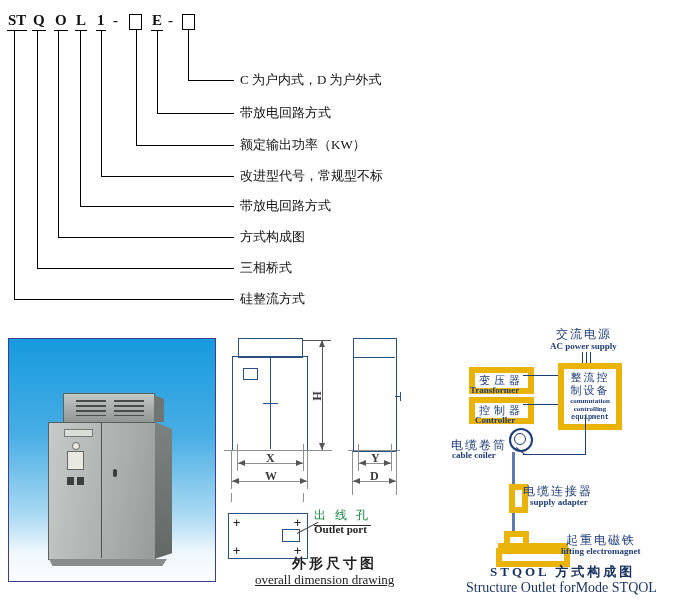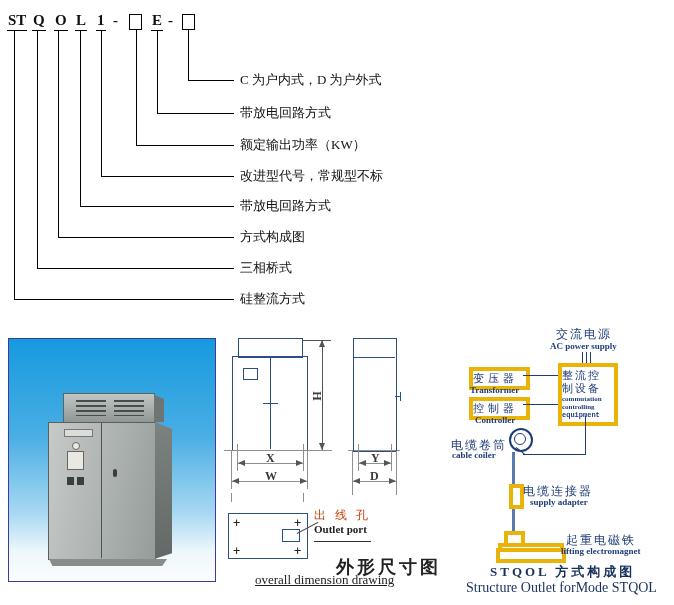--- a/index.html
+++ b/index.html
@@ -52,23 +52,23 @@
   .dim-label{
     position:absolute;font-size:12px;color:#3a3a3a;font-weight:bold;line-height:12px;
     font-family:"Liberation Serif","DejaVu Serif",serif;
   }
   .arr{position:absolute;width:0;height:0;}
   .arr-up{border-left:3px solid transparent;border-right:3px solid transparent;border-bottom:7px solid #555;}
   .arr-down{border-left:3px solid transparent;border-right:3px solid transparent;border-top:7px solid #555;}
   .arr-left{border-top:3px solid transparent;border-bottom:3px solid transparent;border-right:7px solid #555;}
   .arr-right{border-top:3px solid transparent;border-bottom:3px solid transparent;border-left:7px solid #555;}
   .plus-mark{position:absolute;font-size:12px;line-height:10px;color:#222;font-family:"DejaVu Sans Mono",monospace;}
-  .caption-zh{position:absolute;font-size:18px;font-weight:bold;letter-spacing:3px;color:#222;margin-left:44px;}
+  .caption-zh{position:absolute;font-size:14px;font-weight:bold;letter-spacing:3px;color:#222;}
   .caption-en{position:absolute;font-size:13px;color:#222;font-family:"Liberation Serif",serif;text-decoration:underline;}
-  .sk-box{position:absolute;border:4px solid #eab308;background:#fff;color:#1e3c78;text-align:left;}
+  .sk-box{position:absolute;border:6px solid #eab308;background:#fff;color:#1e3c78;text-align:center;}
   .sk-line{position:absolute;background:#1e3c78;}
   .sk-zh{position:absolute;font-size:12px;letter-spacing:2px;color:#1e3c78;white-space:nowrap;}
   .sk-en{position:absolute;font-size:9px;font-weight:bold;color:#1e3c78;white-space:nowrap;font-family:"Liberation Serif",serif;}
   .circle{position:absolute;border:2px solid #1e3c78;border-radius:50%;background:#fff;}
   .cable{position:absolute;background:#5a7ab0;}
 </style>
 </head>
 <body>
 
 <div>
@@ -173,21 +173,21 @@
 
   <div class="gray-line" style="left:231px;top:493px;width:1px;height:9px"></div>
   <div class="gray-line" style="left:303px;top:493px;width:1px;height:9px"></div>
   <div class="dwg-rect" style="left:228px;top:513px;width:78px;height:44px"></div>
   <span class="plus-mark" style="left:233px;top:518px">+</span>
   <span class="plus-mark" style="left:294px;top:518px">+</span>
   <span class="plus-mark" style="left:233px;top:546px">+</span>
   <span class="plus-mark" style="left:294px;top:546px">+</span>
   <div class="dwg-rect" style="left:282px;top:529px;width:16px;height:11px"></div>
   <div class="dark-line" style="left:297px;top:533px;width:24px;height:1px;transform:rotate(-28deg);transform-origin:left center"></div>
-  <div class="abs" style="left:314px;top:507px;font-size:12px;letter-spacing:3px;border-bottom:1px solid #333;padding-bottom:17px;color:#c2410c">出 线 孔</div>
+  <div class="abs" style="left:314px;top:507px;font-size:12px;letter-spacing:3px;border-bottom:1px solid #333;padding-bottom:1px;color:#15803d">出 线 孔</div>
   <div class="abs" style="left:314px;top:523px;font-size:11px;font-weight:bold;color:#222;font-family:'Liberation Serif',serif">Outlet port</div>
 
   <div class="caption-zh" style="left:292px;top:555px">外形尺寸图</div>
   <div class="caption-en" style="left:255px;top:572px">overall dimension drawing</div>
 </div>
 
 <div>
   <div class="sk-zh" style="left:556px;top:326px">交流电源</div>
   <div class="sk-en" style="left:550px;top:341px">AC power supply</div>
   <div class="sk-line" style="left:582px;top:352px;width:1px;height:11px"></div>

